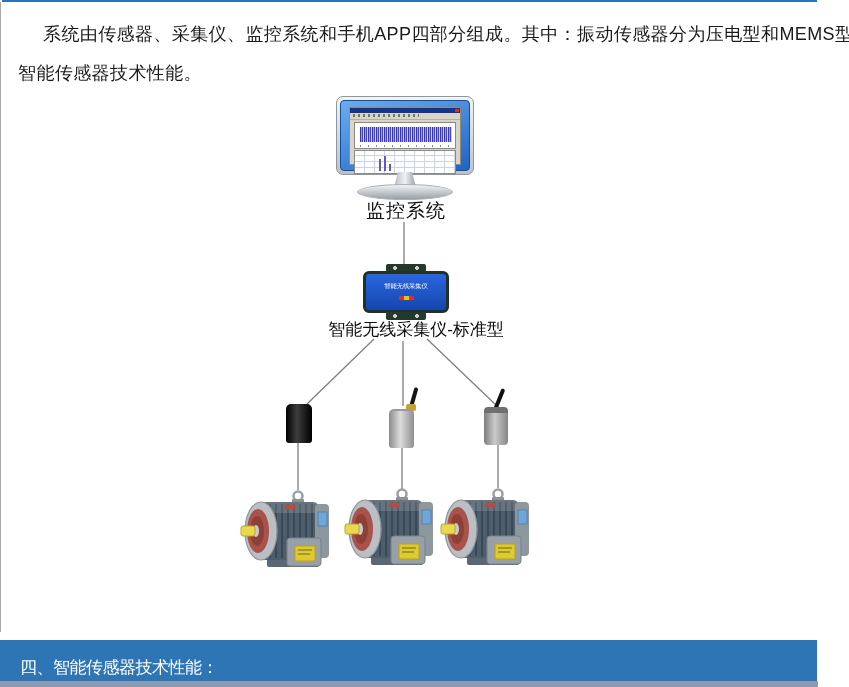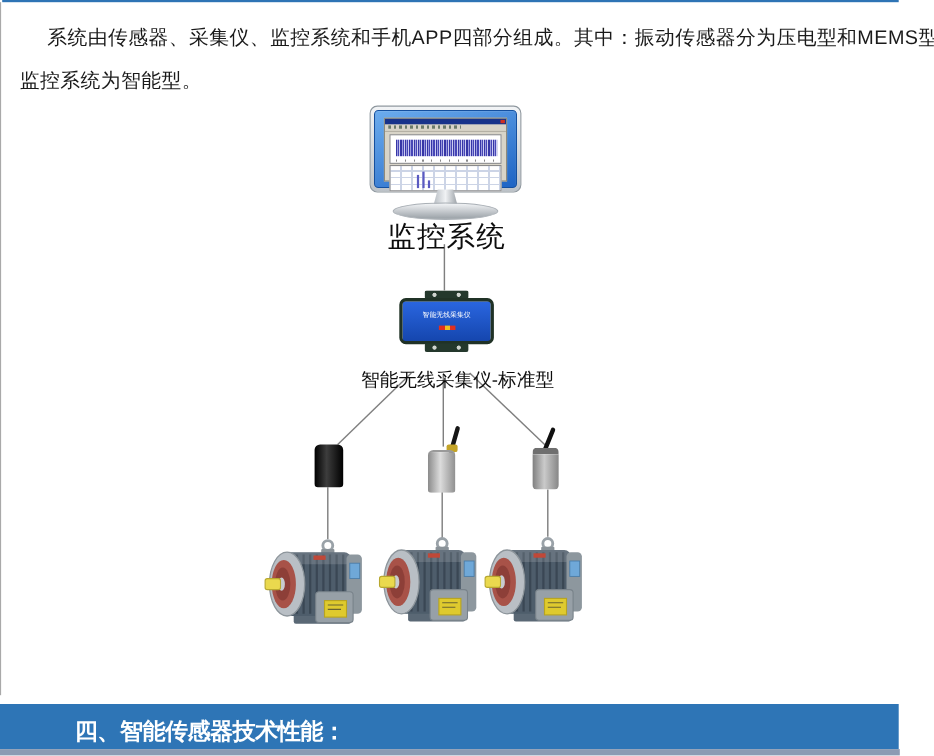--- a/index.html
+++ b/index.html
@@ -40,22 +40,22 @@
                      repeating-linear-gradient(0deg,transparent 0 5px,#ccd4e6 5px 6px);}
   .peak{position:absolute;bottom:2px;width:2px;background:#5a5ac2;}
   .pk1{left:24px;height:12px;} .pk2{left:29px;height:15px;} .pk3{left:34px;height:7px;}
   .stand-neck{position:absolute;left:394px;top:172px;width:22px;height:15px;
     background:linear-gradient(90deg,#b6bcc2,#f0f2f4,#9aa0a6);
     clip-path:polygon(18% 0,82% 0,100% 100%,0 100%);}
   .stand-base{position:absolute;left:357px;top:184px;width:94px;height:14px;border-radius:50%;
     background:linear-gradient(180deg,#f2f4f6,#99a0a6);border:1px solid #aab0b6;}
 
   .diagram-label{position:absolute;color:#0d0d0d;text-align:center;white-space:nowrap;}
-  .monitor-label{left:336px;top:198px;width:140px;font-size:26px;letter-spacing:1px;font-family:Liberation Mono, monospace;}
-  .collector-label{left:316px;top:334px;width:200px;font-size:17px;}
+  .monitor-label{left:336px;top:198px;width:140px;font-size:19px;letter-spacing:1px;font-family:Liberation Mono, monospace;}
+  .collector-label{left:316px;top:318px;width:200px;font-size:17px;}
   .mems-label{left:333px;top:441px;width:150px;font-size:15px;}
 
   
   .collector{position:absolute;left:363px;top:264px;width:86px;height:56px;}
   .col-tab{position:absolute;left:23px;width:40px;height:8px;background:#24382c;border-radius:2px;
     background-image:radial-gradient(circle at 9px 4px,#cfd4cf 1.6px,transparent 2.2px),
                      radial-gradient(circle at 31px 4px,#cfd4cf 1.6px,transparent 2.2px);}
   .col-tab.top{top:0;} .col-tab.bottom{top:48px;}
   .col-body{position:absolute;left:0;top:7px;width:86px;height:42px;box-sizing:border-box;
     background:linear-gradient(180deg,#2a66e0,#1546ae);border:3px solid #203226;border-radius:6px;}
@@ -76,34 +76,34 @@
   .sensor-cable-type{left:484px;top:407px;width:24px;height:38px;border-radius:4px;
     background:linear-gradient(90deg,#7e7e7e,#cacaca 45%,#868686);border-top:6px solid #6f6f6f;box-sizing:border-box;}
   .right-cable{position:absolute;left:497px;top:388px;width:4px;height:24px;background:#101010;
     border-radius:2px;transform:rotate(22deg);}
 
   
   .motors-svg{position:absolute;left:240px;top:486px;}
 
   
   .banner{position:absolute;left:0;top:640px;width:817px;height:41px;background:#2e75b6;}
-  .banner-text{position:absolute;left:20px;bottom:2px;color:#ffffff;font-size:21px;font-weight:bold;
-    letter-spacing:-0.5px;white-space:nowrap;margin-left:48px;}
+  .banner-text{position:absolute;left:20px;bottom:2px;color:#ffffff;font-size:17px;font-weight:normal;
+    letter-spacing:-0.5px;white-space:nowrap;}
   .banner-strip{position:absolute;left:0;top:681px;width:818px;height:6px;background:#8b9bb3;}
 </style>
 </head>
 <body>
 
 <div class="page">
 
   <div class="top-rule"></div>
   <div class="left-rule"></div>
 
   <div class="para-line l1">系统由传感器、采集仪、监控系统和手机APP四部分组成。其中：振动传感器分为压电型和MEMS型；</div>
-  <div class="para-line l2">监控系统为智能型。</div>
+  <div class="para-line l2">智能传感器技术性能。</div>
 
   <svg class="lines-overlay" width="849" height="687" viewBox="0 0 849 687">
     <g stroke="#7f7f7f" stroke-width="1.3" fill="none">
       <line x1="404" y1="222" x2="404" y2="264"></line>
       <line x1="374" y1="339" x2="307" y2="404"></line>
       <line x1="403" y1="341" x2="403" y2="406"></line>
       <line x1="427" y1="339" x2="497" y2="406"></line>
       <line x1="298" y1="443" x2="298" y2="490"></line>
       <line x1="402" y1="447" x2="402" y2="490"></line>
       <line x1="498" y1="445" x2="498" y2="488"></line>

